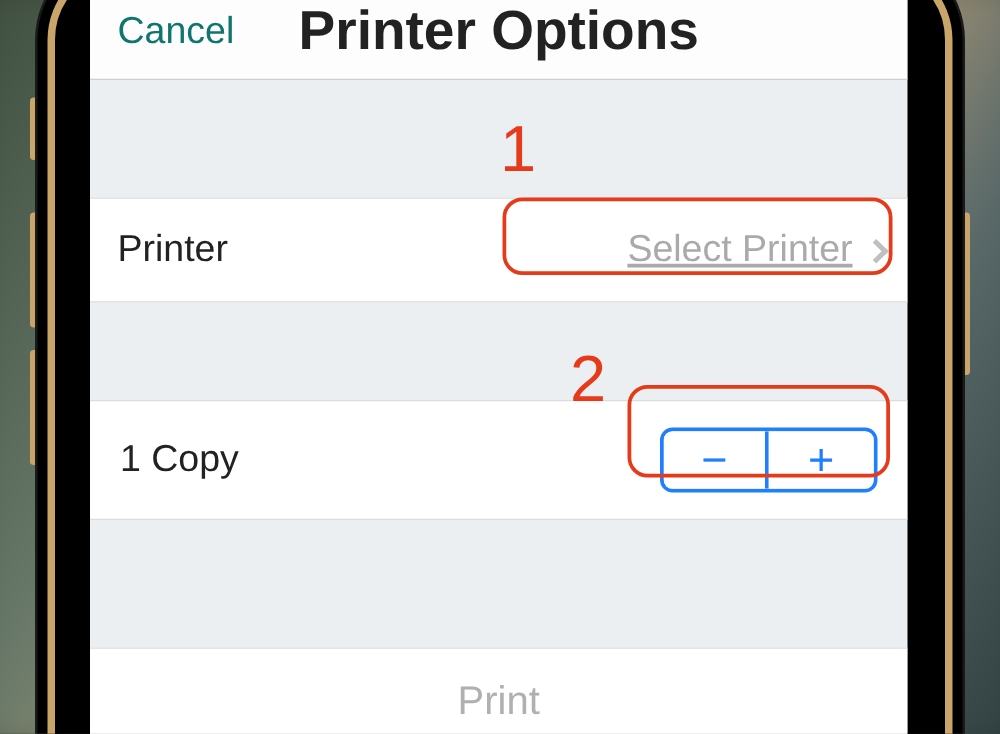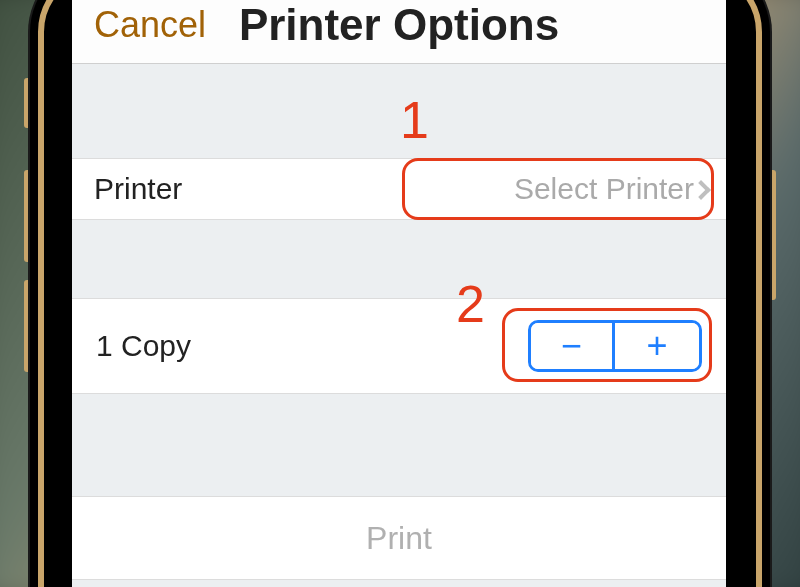--- a/index.html
+++ b/index.html
@@ -53,54 +53,56 @@
     height: 78px;
     background: #fdfdfd;
     border-bottom: 1px solid #cfcfcf;
     display: flex;
     align-items: center;
     position: relative;
   }
   .nav-cancel {
     position: absolute;
     left: 22px;
-    font-size: 36px;
-    color: #a16207;
+    font-size: 30px;
+    color: #0f766e;
     cursor: pointer;
   }
   .nav-title {
     position: absolute;
     left: 50%; transform: translateX(-50%);
     font-size: 44px;
     font-weight: 700;
     color: #222;
   }
   
   .row {
     background: #fff;
     border-top: 1px solid #dcdcdc;
     border-bottom: 1px solid #dcdcdc;
     display: flex;
     align-items: center;
     padding: 0 24px;
     position: relative;
   }
   .row-label { font-size: 30px; color: #222; }
-  .row-printer { margin-top: 94px; height: 62px; padding-left: 22px; }
+  .row-printer { margin-top: 94px; height: 84px; padding-left: 22px; }
   .row-copies { margin-top: 78px; height: 96px; }
   .row-print { margin-top: 102px; height: 84px; justify-content:center; }
 
   .select-printer {
     position: absolute;
     right: 18px;
     display: flex;
     align-items: center;
+    gap: 12px;
     color: #aaa;
     font-size: 30px;
     cursor: pointer;
+    text-decoration: underline;
   }
   .chevron {
     width: 14px; height: 14px;
     border-top: 4px solid #bfbfbf;
     border-right: 4px solid #bfbfbf;
     transform: rotate(45deg);
     margin-top: 2px;
   }
 
   .stepper {

